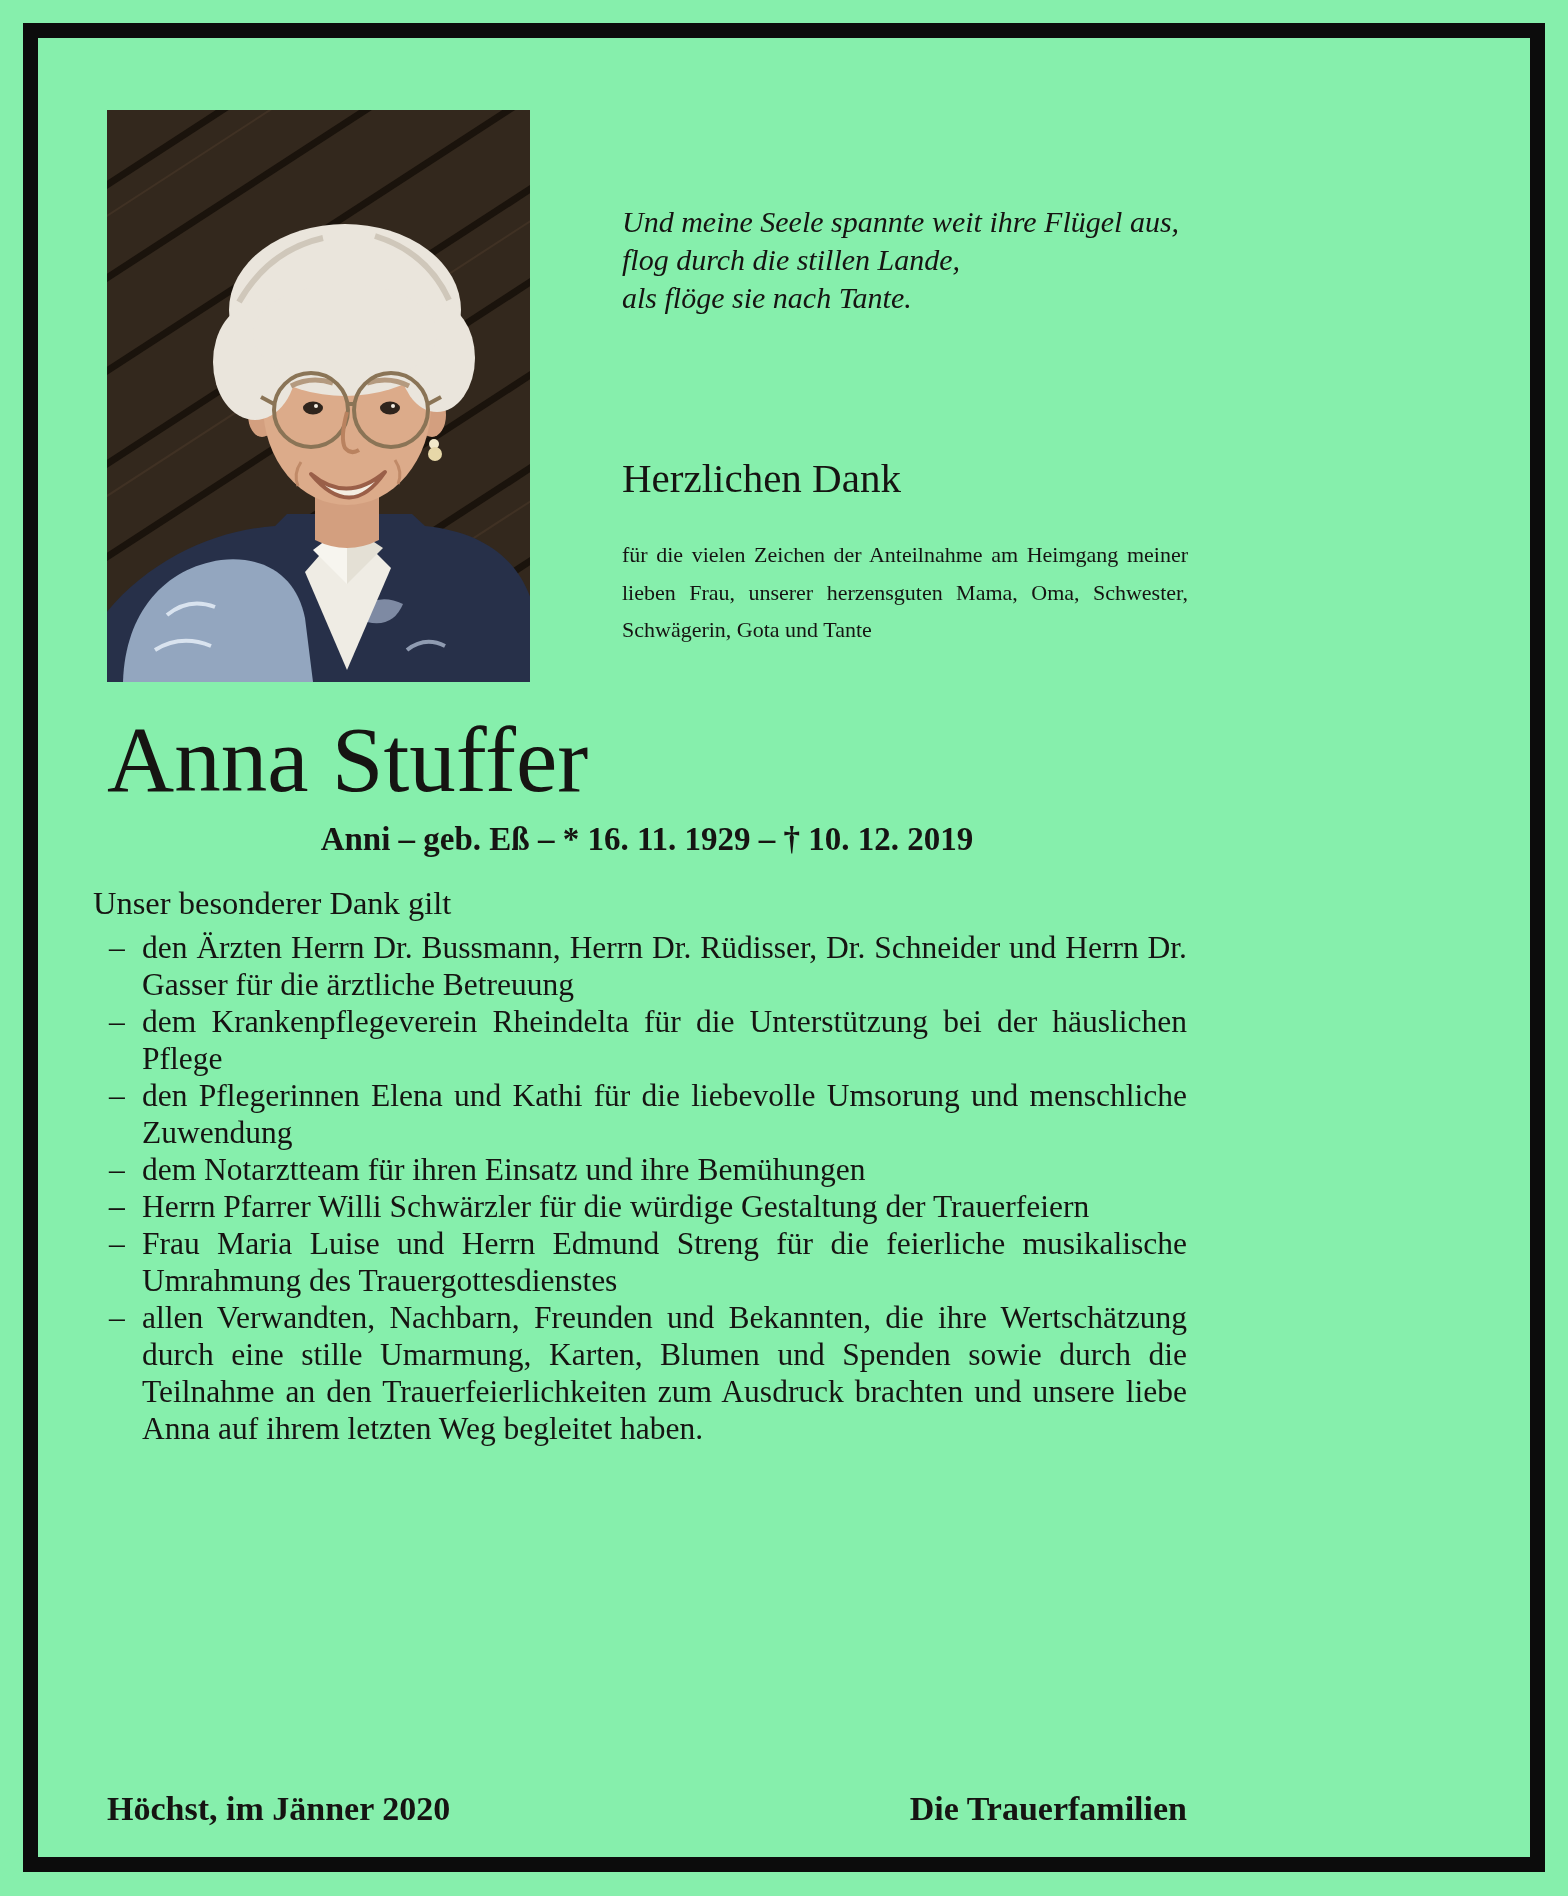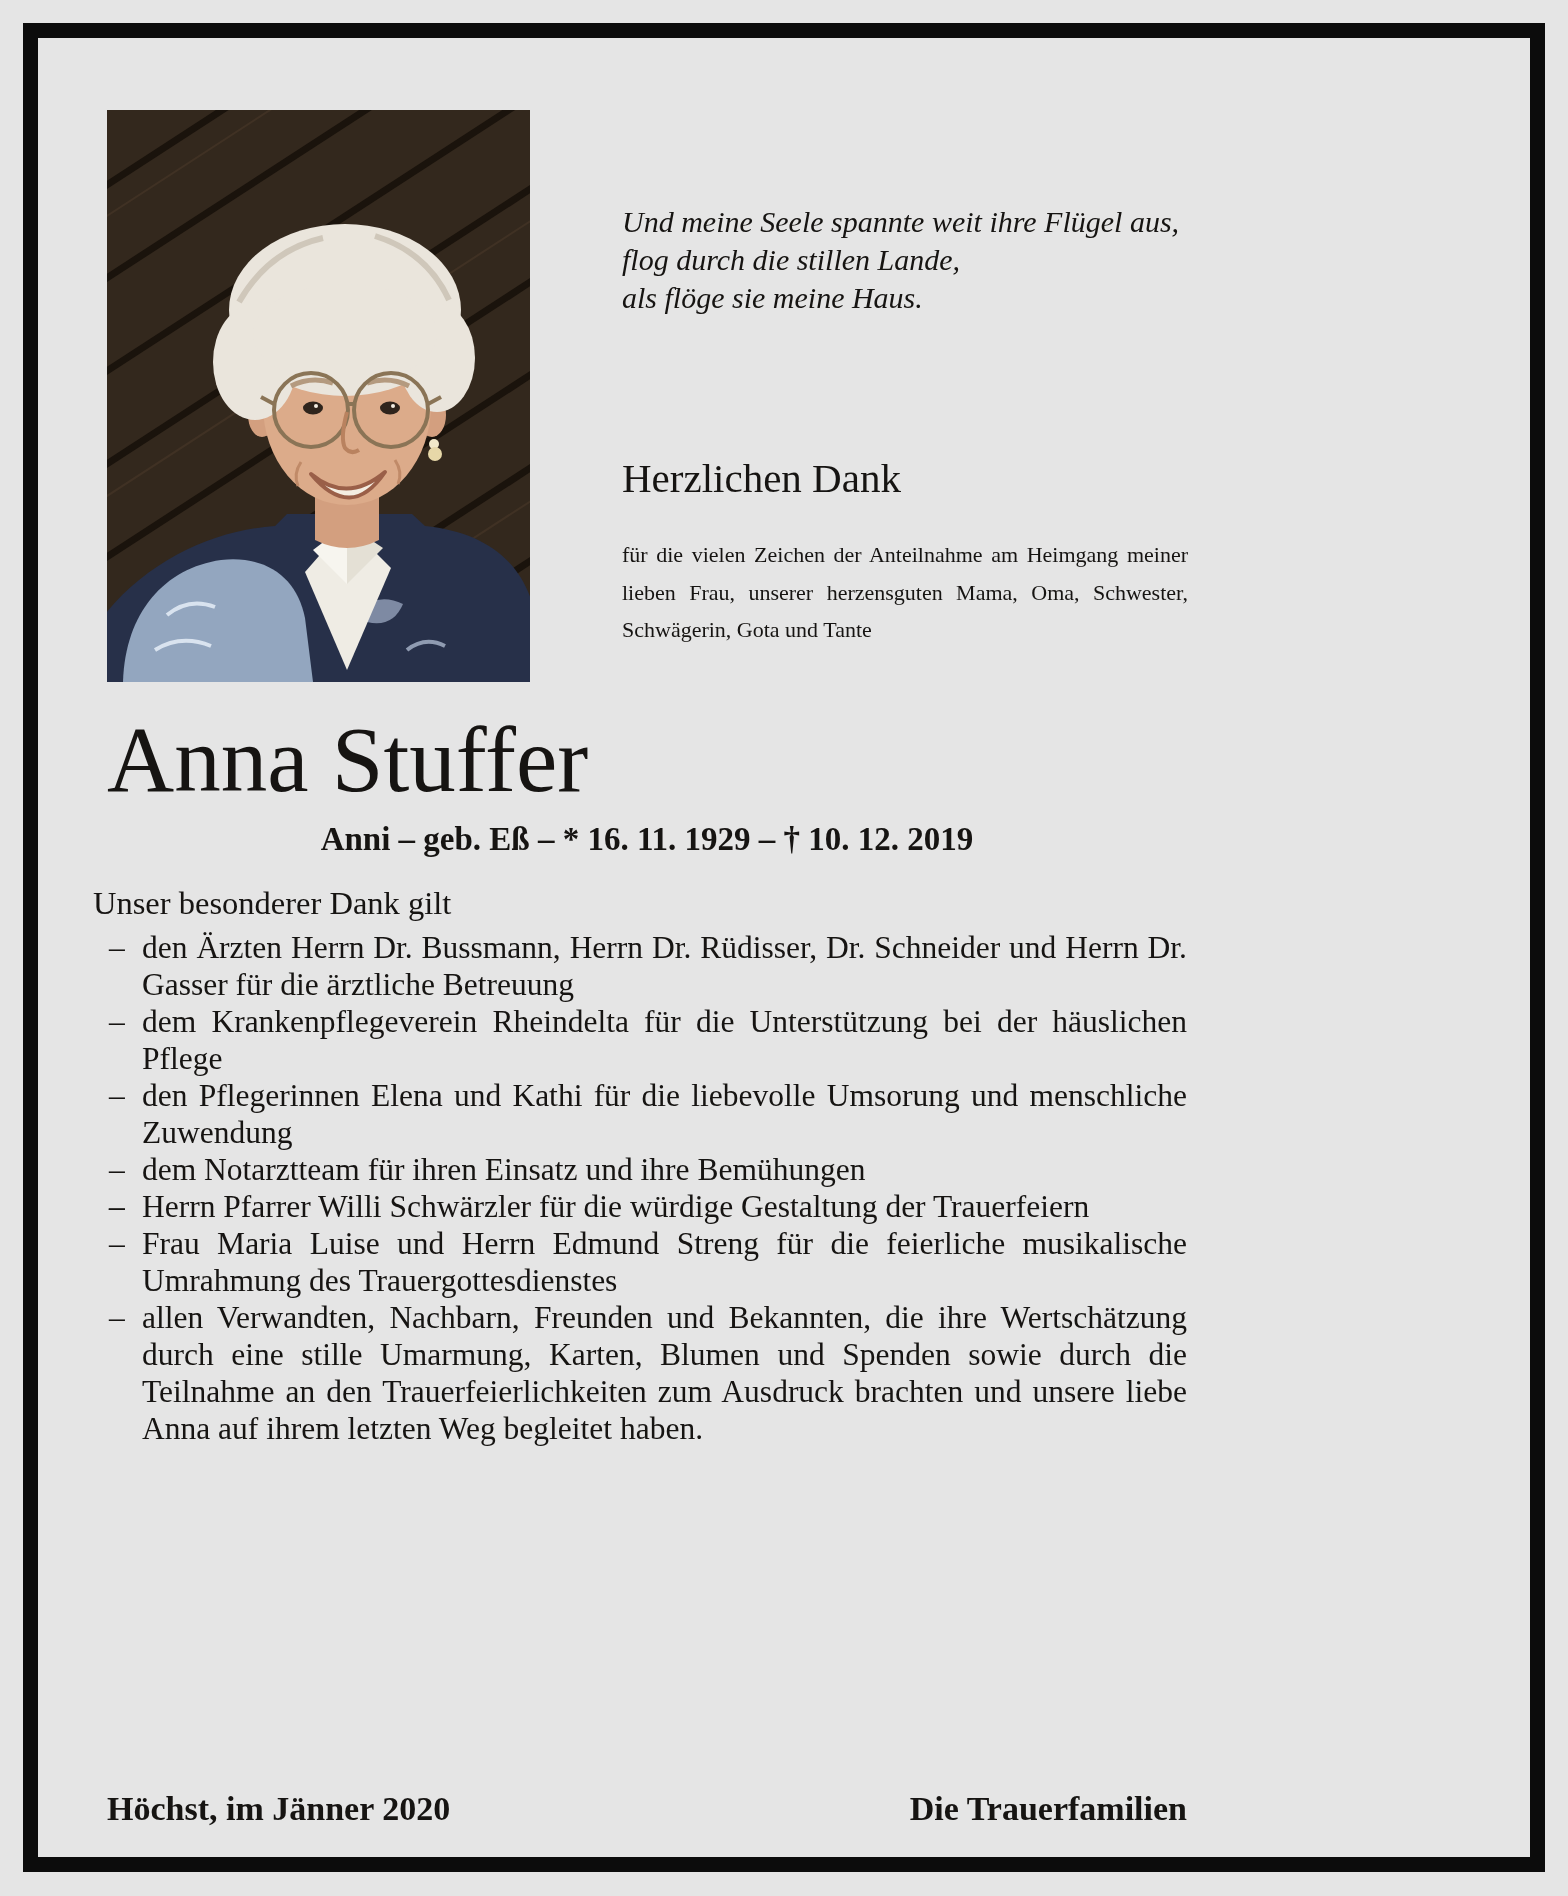--- a/index.html
+++ b/index.html
@@ -1,21 +1,21 @@
 <!DOCTYPE html>
 <html lang="de"><head>
 <meta charset="utf-8">
 <style>
   * { box-sizing: border-box; }
   html, body { margin: 0; padding: 0; background: #ffffff; }
   .page {
     position: relative;
     width: 1568px;
     height: 1896px;
-    background: #e5e5e5;
+    background: #86efac;
     font-family: "Liberation Serif", serif;
     color: #161412;
     overflow: hidden;
   }
   .frame {
     position: absolute;
     left: 23px; top: 23px;
     width: 1522px; height: 1849px;
     border: 15px solid #0c0c0c;
   }
@@ -181,21 +181,21 @@
       <path d="M288,350 q8,12 3,24" stroke="#c08a68" stroke-width="3" fill="none"></path>
 
       <circle cx="327" cy="334" r="5" fill="#f2e9c9"></circle>
       <circle cx="328" cy="344" r="7" fill="#e7d8a8"></circle>
     </svg>
   </div>
 
   <div class="poem">
     <div>Und meine Seele spannte weit ihre Flügel aus,</div>
     <div>flog durch die stillen Lande,</div>
-    <div>als flöge sie meine Haus.</div>
+    <div>als flöge sie nach Tante.</div>
   </div>
 
   <div class="dank-title">Herzlichen Dank</div>
 
   <div class="intro">für die vielen Zeichen der Anteilnahme am Heimgang meiner lieben Frau, unserer herzensguten Mama, Oma, Schwester, Schwägerin, Gota und Tante</div>
 
   <div class="name">Anna Stuffer</div>
 
   <div class="subtitle">Anni – geb. Eß – * 16. 11. 1929 – † 10. 12. 2019</div>
 

